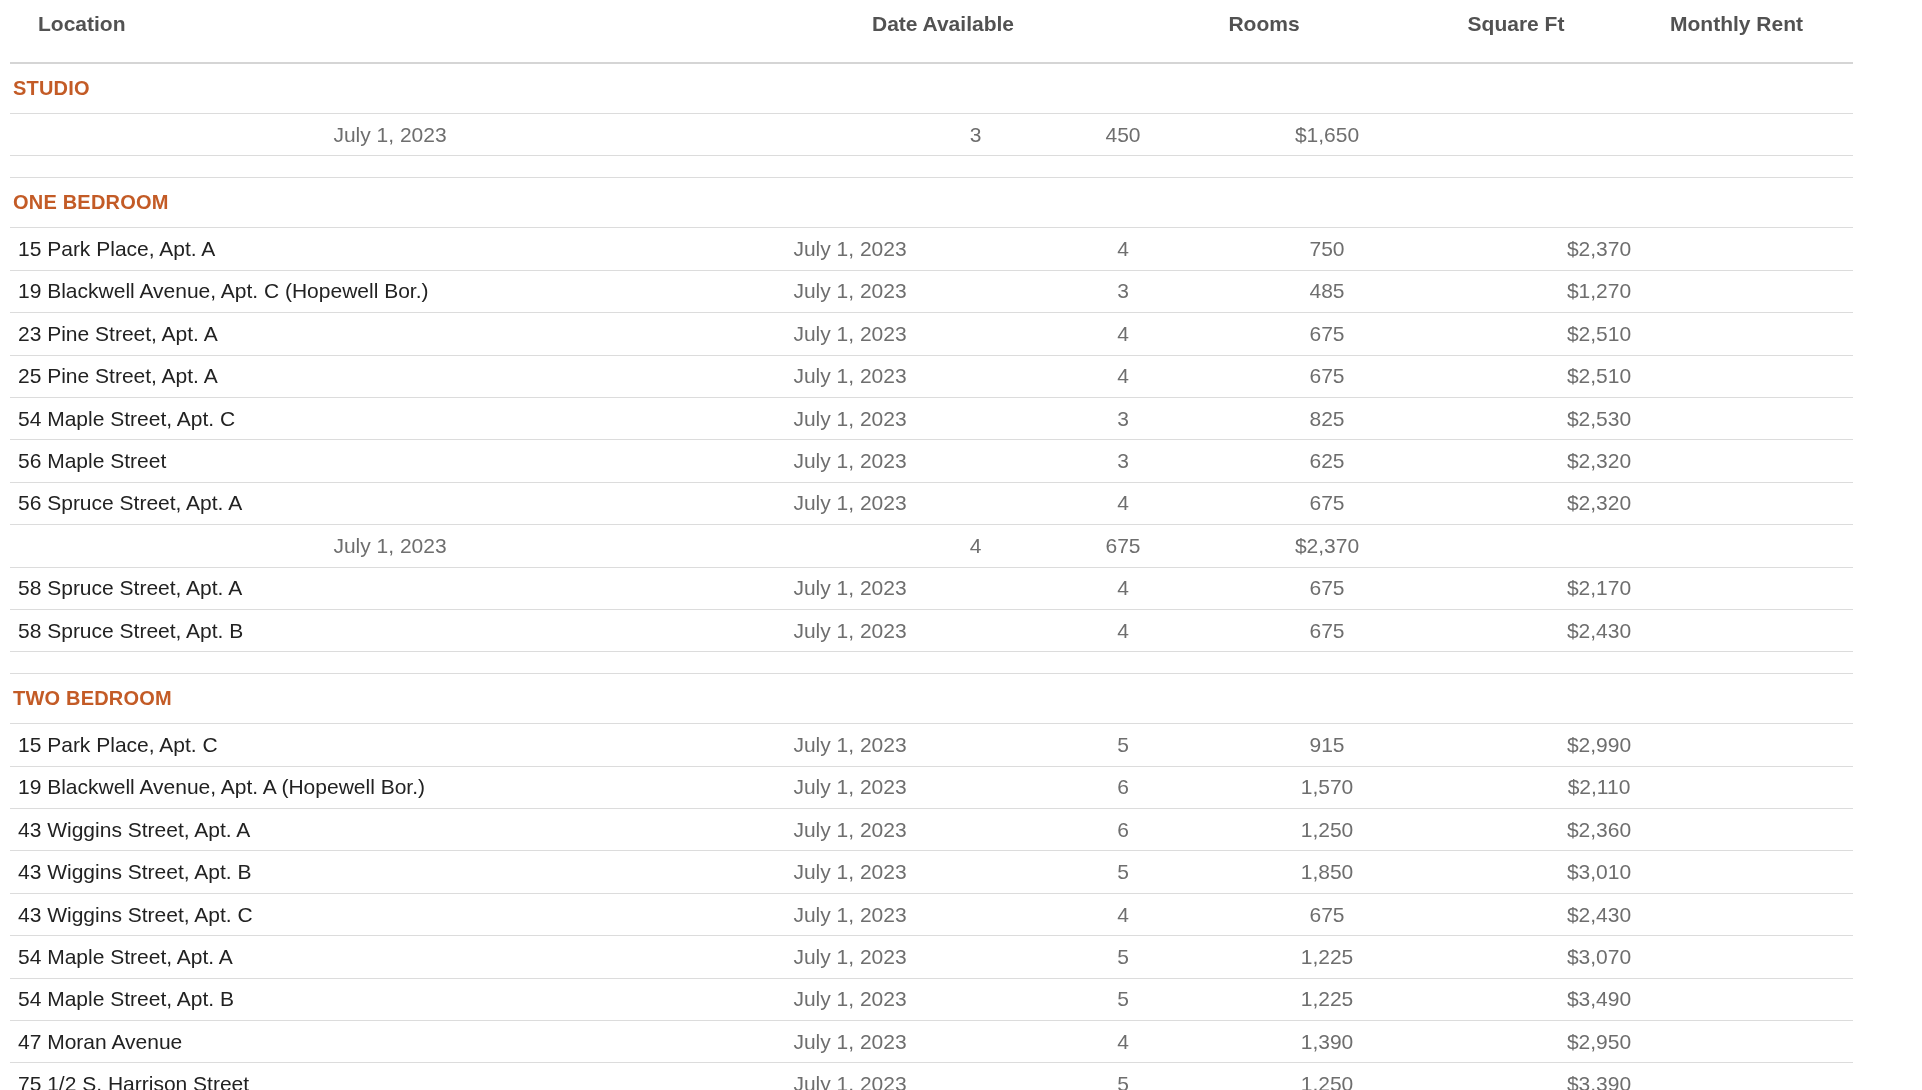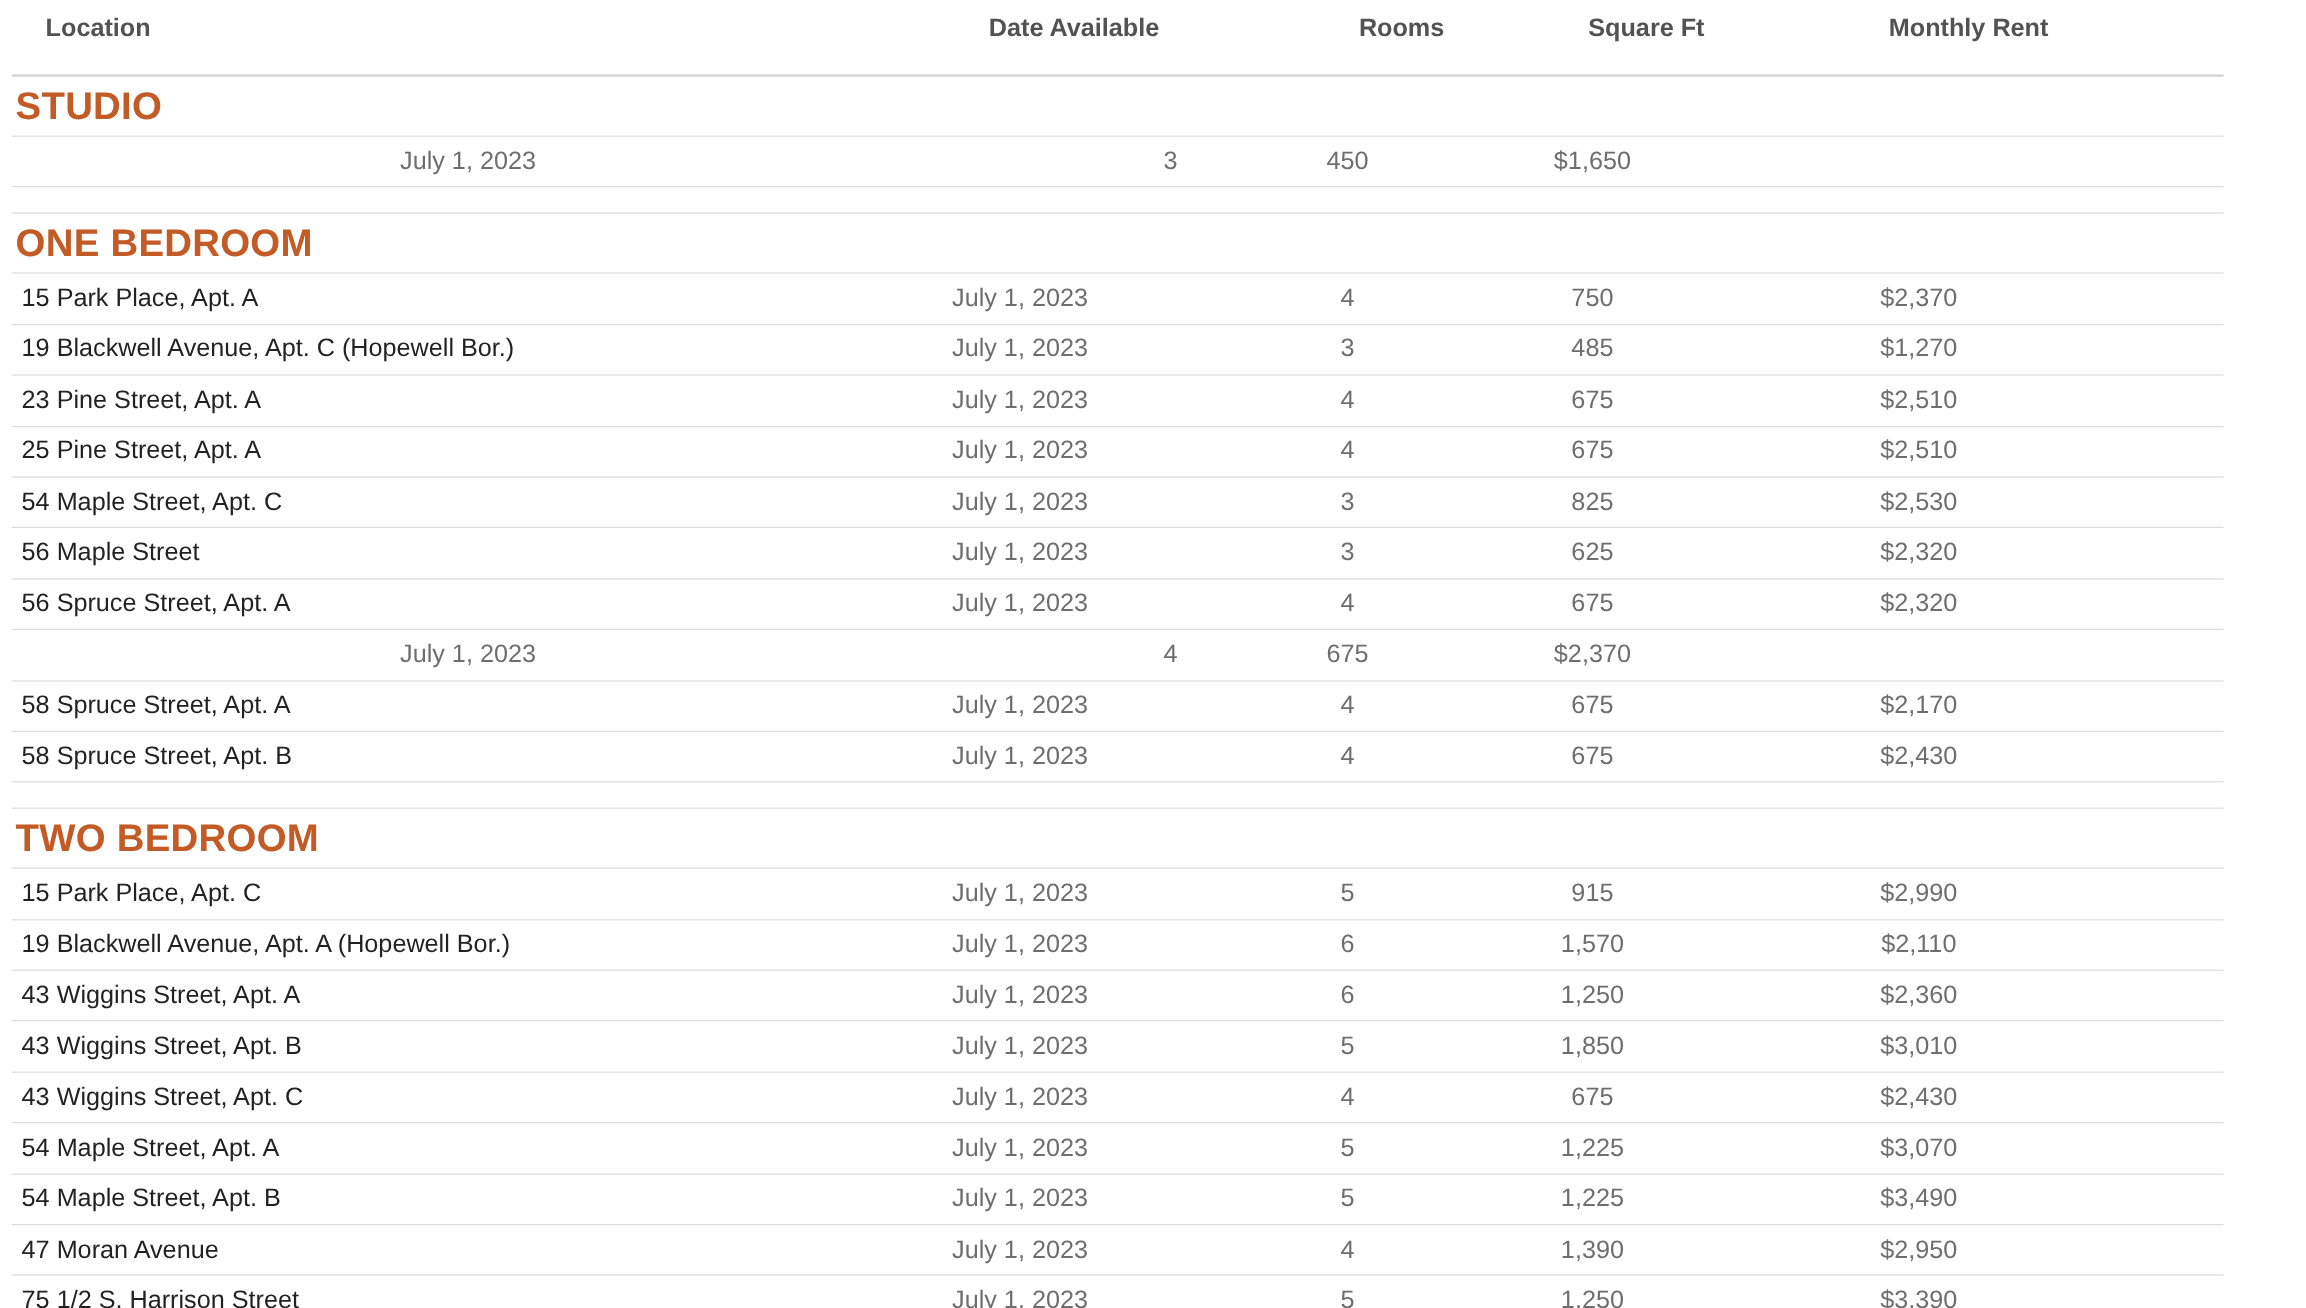--- a/index.html
+++ b/index.html
@@ -27,20 +27,21 @@
     width: 1843px;
   }
   
   .header-row {
     display: grid;
     grid-template-columns: 760px 250px 296px 112px auto;
     height: 48px;
     padding-bottom: 14px;
     border-bottom: 2px solid #d5d5d5;
     align-items: center;
+    gap: 48px;
   }
   .header-cell {
     font-size: 21px;
     font-weight: bold;
     color: #525252;
     white-space: nowrap;
     display: flex;
     align-items: center;
     justify-content: center;
     overflow: visible;
@@ -56,21 +57,21 @@
     border-top: 1px solid #dcdcdc;
   }
   .section-header-row {
     height: 49px;
     border-bottom: 1px solid #dcdcdc;
     display: flex;
     align-items: center;
     padding-left: 3px;
   }
   .section-title {
-    font-size: 32px;
+    font-size: 20px;
     font-weight: bold;
     color: #c35b26;
     letter-spacing: 0.2px;
     white-space: nowrap;
   }
   
   .row {
     display: grid;
     grid-template-columns: 760px 160px 91px 204px 204px 340px auto;
     height: 41.4px;

